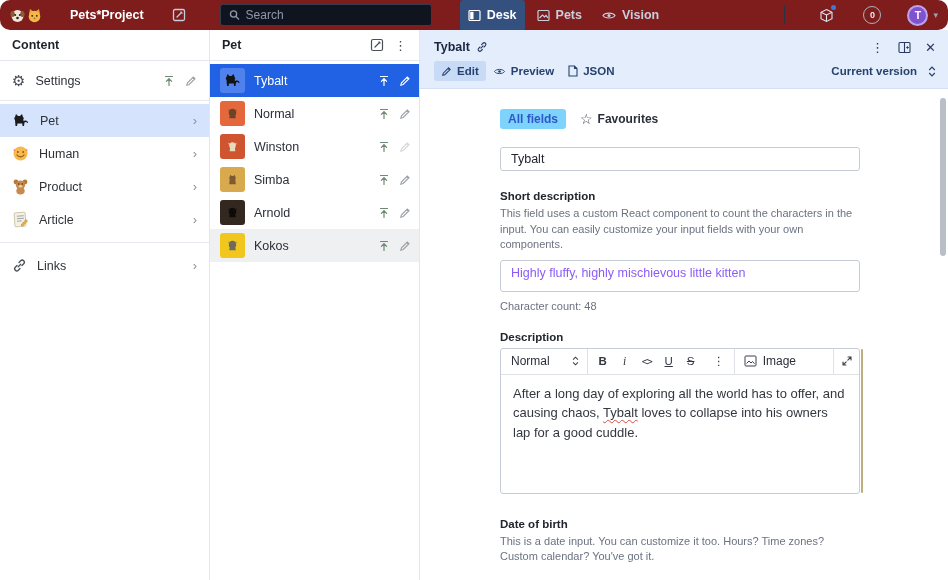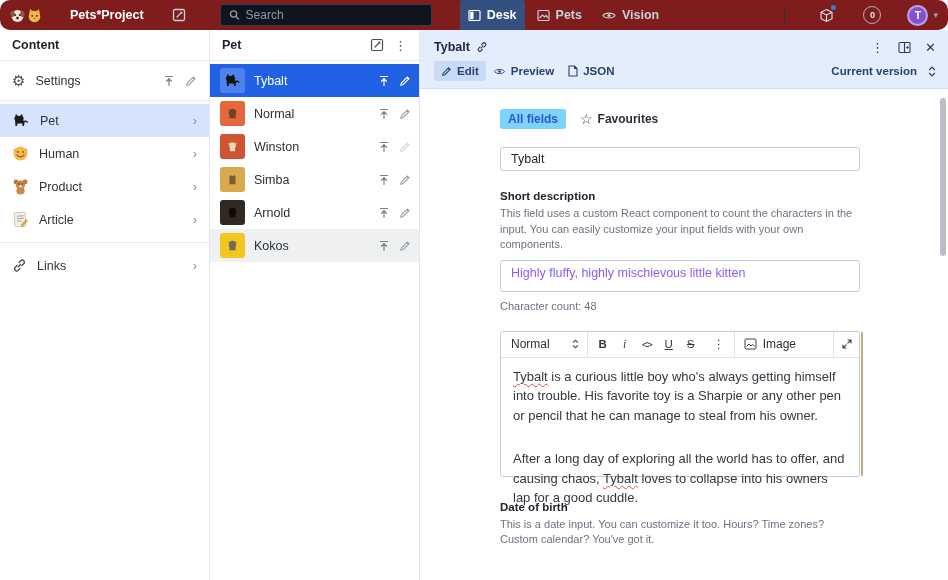--- a/index.html
+++ b/index.html
@@ -482,20 +482,21 @@
         </div>
 
         <div class="field">
           <div class="f-label">Short description</div>
           <div class="f-help">This field uses a custom React component to count the characters in the input. You can easily customize your input fields with your own components.</div>
           <textarea class="t-area" style="">Highly fluffy, highly mischievous little kitten</textarea>
           <div class="char-count">Character count: 48</div>
         </div>
 
         <div class="field">
+          <div class="f-label">Description</div>
           <div class="rte">
             <div class="rte-changebar"></div>
             <div class="rte-toolbar">
               <span class="rte-style">
                 <span>Normal</span>
                 <svg width="7" height="10" viewBox="0 0 8 11" fill="none" stroke="#3c414c" stroke-width="1.2">
                     <path d="M1.2 4 L4 1.2 L6.8 4 M1.2 7 L4 9.8 L6.8 7"></path>
                   </svg>
               </span>
               <span class="rte-group">
@@ -514,21 +515,20 @@
                 </svg>
                 <span>Image</span>
               </span>
               <span class="rte-expand">
                 <svg width="10" height="10" viewBox="0 0 10 10" fill="none" stroke="#3c414c" stroke-width="1.1" stroke-linecap="round">
                   <path d="M6 1 H9 V4 M9 1 L5.8 4.2 M4 9 H1 V6 M1 9 L4.2 5.8"></path>
                 </svg>
               </span>
             </div>
             <div class="rte-body">
-              <p><span class="misspell">Tybalt</span><span> is a curious little boy who's always getting himself into trouble. His favorite toy is a Sharpie or any other pen or pencil that he can manage to steal from his owner.</span></p>
               <p><span>After a long day of exploring all the world has to offer, and causing chaos, </span><span class="misspell">Tybalt</span><span> loves to collapse into his owners lap for a good cuddle.</span></p>
             </div>
           </div>
         </div>
 
         <div class="field" style="margin-top:24px">
           <div class="f-label">Date of birth</div>
           <div class="f-help">This is a date input. You can customize it too. Hours? Time zones? Custom calendar? You've got it.</div>
 
         </div>

